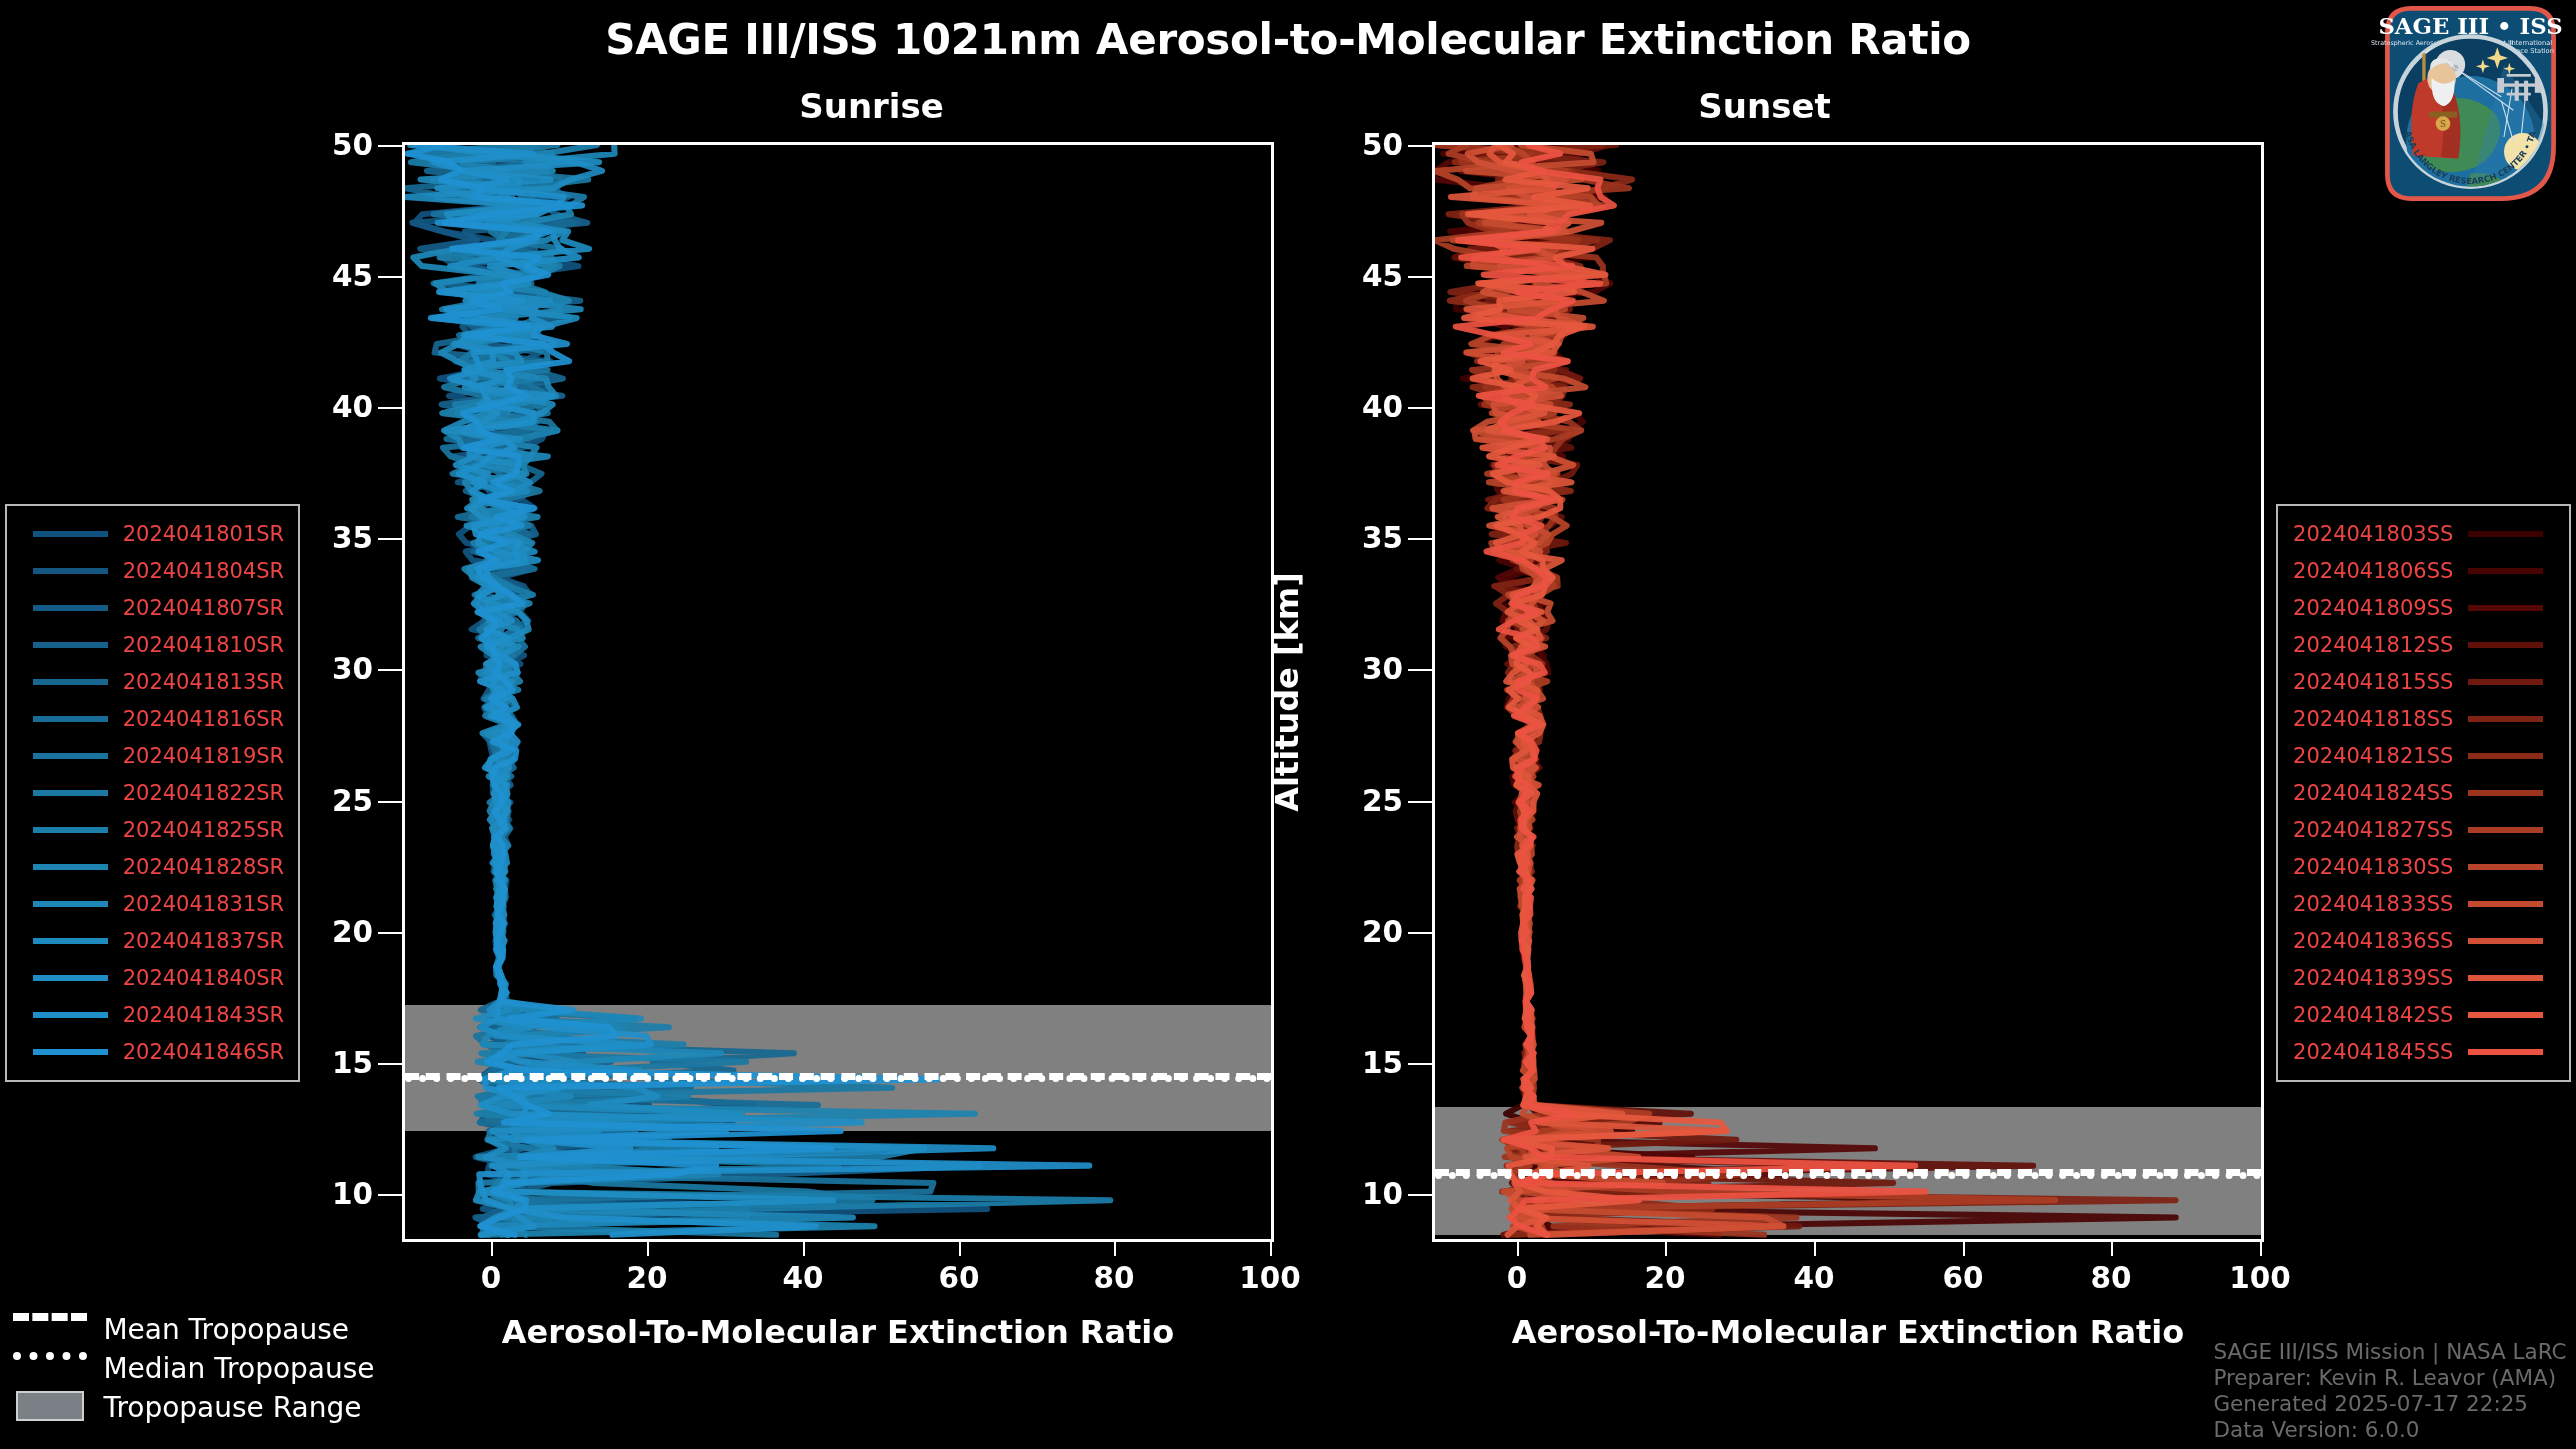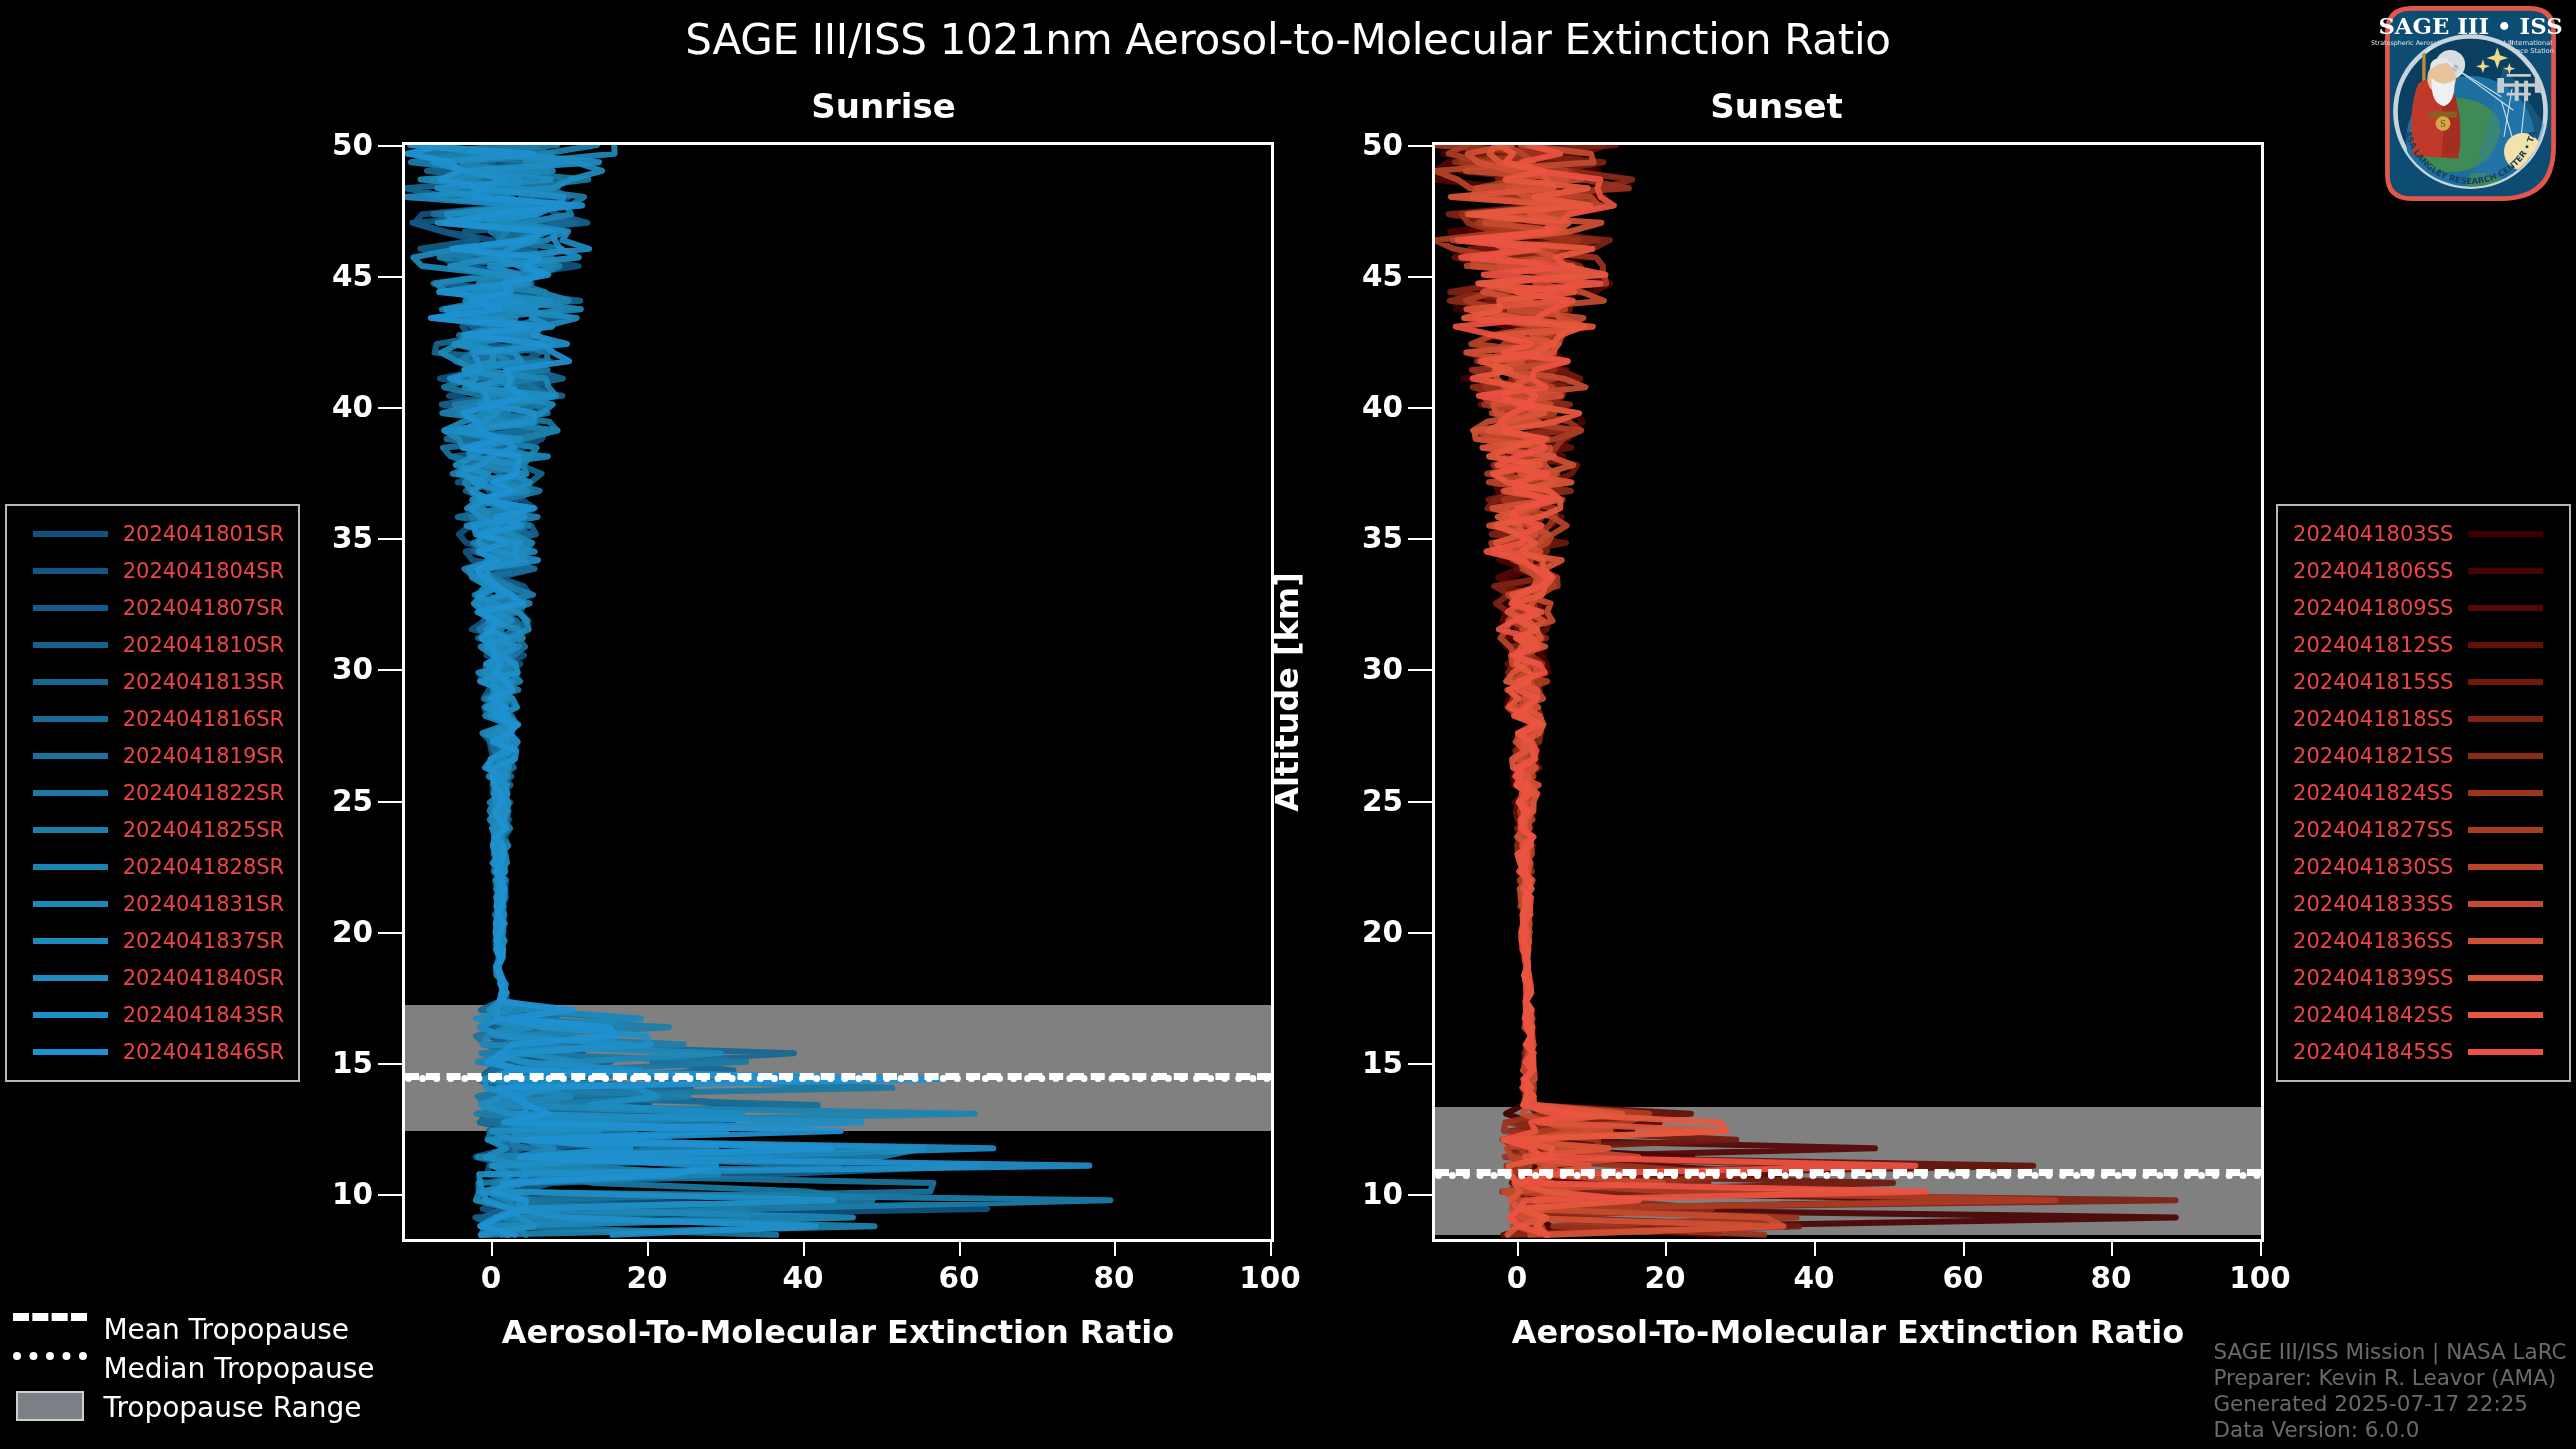--- a/index.html
+++ b/index.html
@@ -2,23 +2,23 @@
 <html style="font-size:10.7px"><head>
 <meta charset="utf-8">
 <title>SAGE III/ISS Aerosol-to-Molecular Extinction Ratio</title>
 <style>
   html,body{margin:0;padding:0;background:#000;}
   body{width:2576px;height:1449px;position:relative;overflow:hidden;
        font-family:"DejaVu Sans",sans-serif;color:#fff;}
 
   
   #main-title{position:absolute;left:0;right:0;top:14.8px;text-align:center;
-    font-family:"DejaVu Sans",sans-serif;font-weight:normal;font-size:42px;
+    font-family:"DejaVu Sans",sans-serif;font-weight:bold;font-size:42px;
     letter-spacing:-0.3px;color:#fff;}
-  #subtitle-row{position:absolute;left:0;right:0;top:86px;height:47px;margin-left:12px;}
+  #subtitle-row{position:absolute;left:0;right:0;top:86px;height:47px;}
   .sub-lbl{position:absolute;top:0;font-weight:bold;font-size:34px;color:#fff;
     text-align:center;white-space:nowrap;}
   #sub-sunrise{left:704px;width:335px;}
   #sub-date{left:1006px;width:564px;}
   #sub-sunset{left:1597px;width:335px;}
 
   
   #mission-logo{position:absolute;right:5.4px;top:2.7px;width:201px;height:201px;}
 
   

